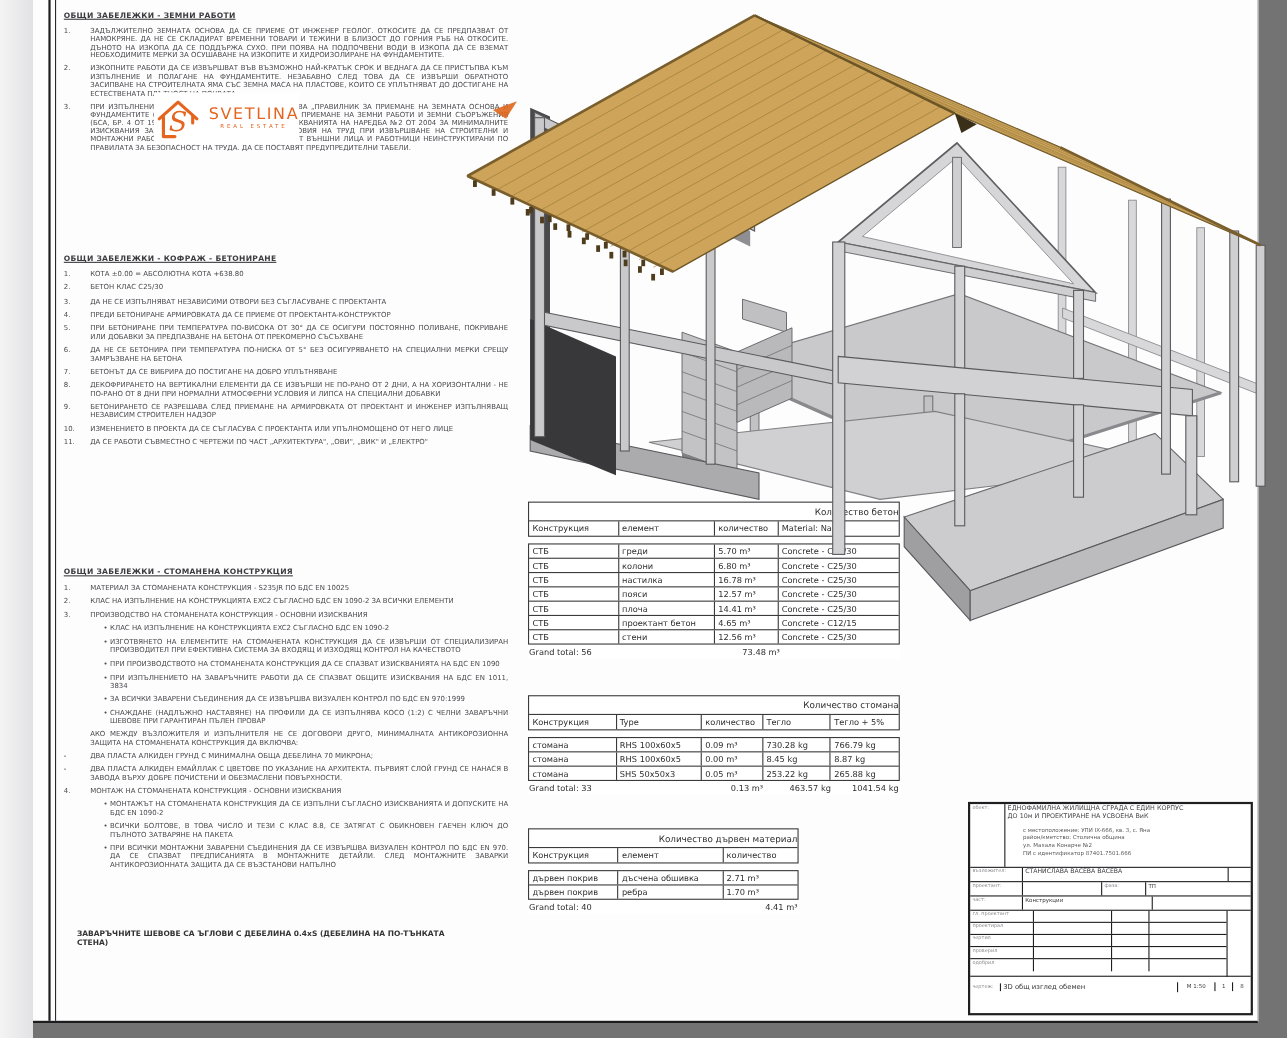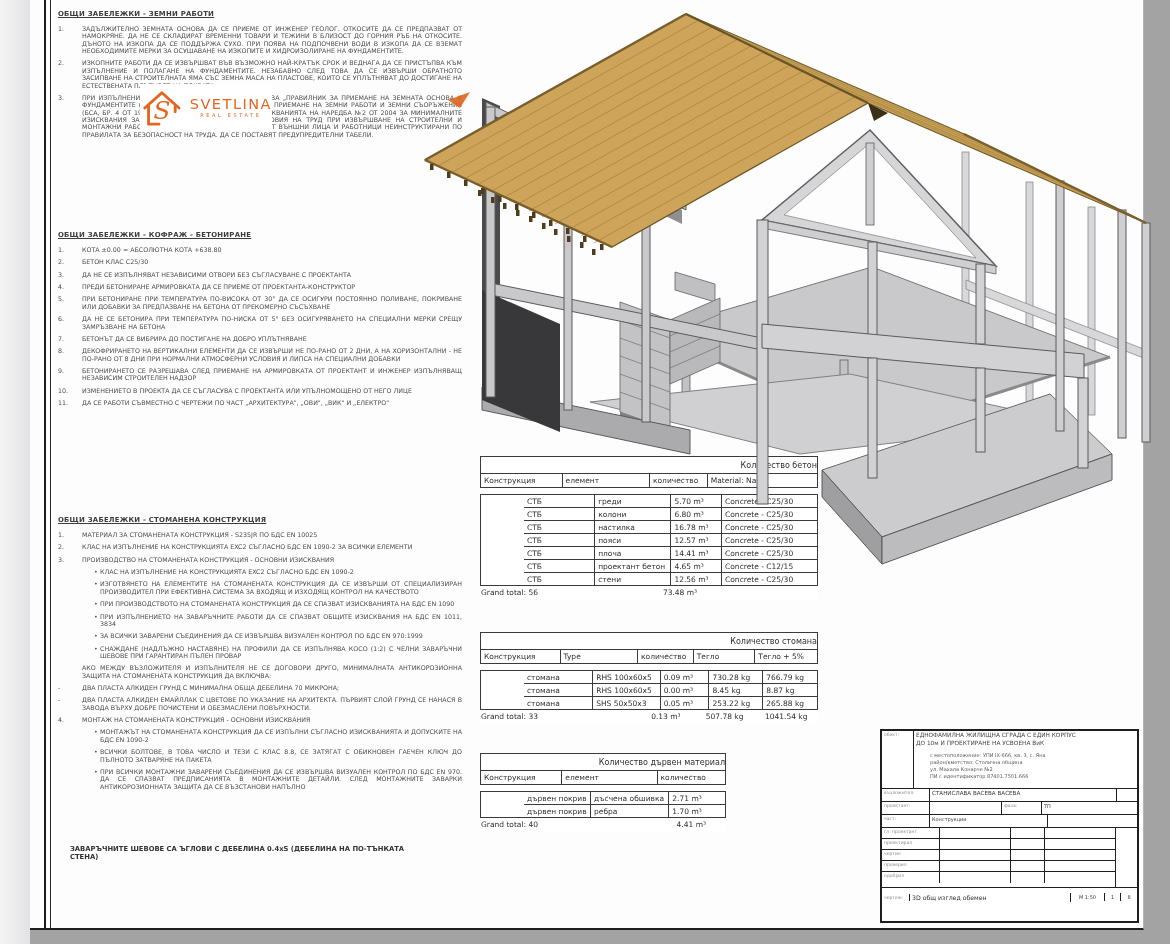--- a/index.html
+++ b/index.html
@@ -1,16 +1,16 @@
 <!DOCTYPE html>
 <html><head>
 <meta charset="utf-8">
 <style>
   html,body{margin:0;padding:0;background:#dcdcde;}
-  .canvas{position:relative;width:1170px;height:944px;background:#a3a3a3;overflow:hidden;
+  .canvas{position:relative;width:1170px;height:944px;background:#737373;overflow:hidden;
           font-family:"DejaVu Sans","Liberation Sans",sans-serif;}
   .edge-strip{position:absolute;left:0;top:0;width:30px;height:944px;background:linear-gradient(90deg,#f4f4f5,#e2e2e4);}
   .page{position:absolute;left:30px;top:0;width:1113px;height:928px;background:#fdfdfd;
         border-right:1px solid #b5b5b7;border-bottom:2px solid #1d1d1f;}
   .page .frame-line{position:absolute;left:14px;top:0;bottom:0;width:2px;background:#1d1d1f;}
   .page .frame-line2{position:absolute;left:20px;top:0;bottom:0;width:1px;background:#2a2a2c;}
 
   
   .notes{position:absolute;left:28px;top:0;width:404px;height:920px;color:#4b4b50;
          filter:blur(.32px);}
@@ -26,27 +26,27 @@
   .notes-footer{position:absolute;left:12px;width:360px;font-size:6.8px;font-weight:bold;color:#333;line-height:1.25;}
 
   
   .qtable{position:absolute;background:#fff;font-size:7.5px;color:#2e2e30;}
   .qt-head{border:1.5px solid #3a3a3c;}
   .qt-title{text-align:right;font-size:8px;padding:4px 0 3px;border-bottom:1px solid #3a3a3c;}
   .qt-cols{display:flex;}
   .qt-cols .c{padding:2px 3px;text-align:left;border-right:1px solid #3a3a3c;box-sizing:border-box;overflow:hidden;white-space:nowrap;}
   .qt-cols .c:last-child{border-right:none;}
   .qt-body{border:1.5px solid #3a3a3c;margin-top:6px;}
-  .qt-row{display:flex;border-bottom:1px solid #3a3a3c;margin-left:43px;}
+  .qt-row{display:flex;border-bottom:1px solid #3a3a3c;}
   .qt-row:last-child{border-bottom:none;}
   .qt-row .c{padding:1.5px 3px;border-right:1px solid #3a3a3c;box-sizing:border-box;overflow:hidden;white-space:nowrap;}
   .qt-row .c:last-child{border-right:none;}
   .qt-grand{display:flex;padding:2px 1px;font-size:7.5px;}
   .qt-grand .gl{white-space:nowrap;}
-  .qt-grand .gv{white-space:nowrap;text-align:center;}
+  .qt-grand .gv{white-space:nowrap;text-align:right;}
 
   
   .tblock{position:absolute;left:850px;top:729px;width:259px;height:194px;background:#fff;
           border:2px solid #1f1f21;font-size:5px;color:#3a3a3e;box-sizing:border-box;}
   .tb-row{display:flex;border-bottom:1px solid #1f1f21;box-sizing:border-box;}
   .tb-cell{border-right:1px solid #1f1f21;box-sizing:border-box;padding:1px 2px;overflow:hidden;}
   .tb-cell:last-child{border-right:none;}
   .tb-label{color:#8a8a8e;font-size:4.5px;}
   .tb-obj{height:58px;}
   .tb-obj .big{font-size:5.8px;color:#47474b;line-height:1.35;}
@@ -501,21 +501,21 @@
             <div class="c" style="width:80px">стомана</div>
             <div class="c" style="width:78px">SHS 50x50x3</div>
             <div class="c" style="width:56px">0.05 m³</div>
             <div class="c" style="width:62px">253.22 kg</div>
             <div class="c" style="width:62px">265.88 kg</div>
           </div>
         </div>
       <div class="qt-grand">
         <span class="gl" style="width:158px">Grand total: 33</span>
         <span class="gv" style="width:56px">0.13 m³</span>
-        <span class="gv" style="width:62px">507.78 kg</span>
+        <span class="gv" style="width:62px">463.57 kg</span>
         <span class="gv" style="width:62px">1041.54 kg</span>
       </div>
     </div>
 
     <div class="qtable" style="left:450px;top:753px;width:246px">
       <div class="qt-head">
         <div class="qt-title">Количество дървен материал</div>
         <div class="qt-cols">
           <div class="c" style="width:82px">Конструкция</div>
           <div class="c" style="width:96px">елемент</div>

